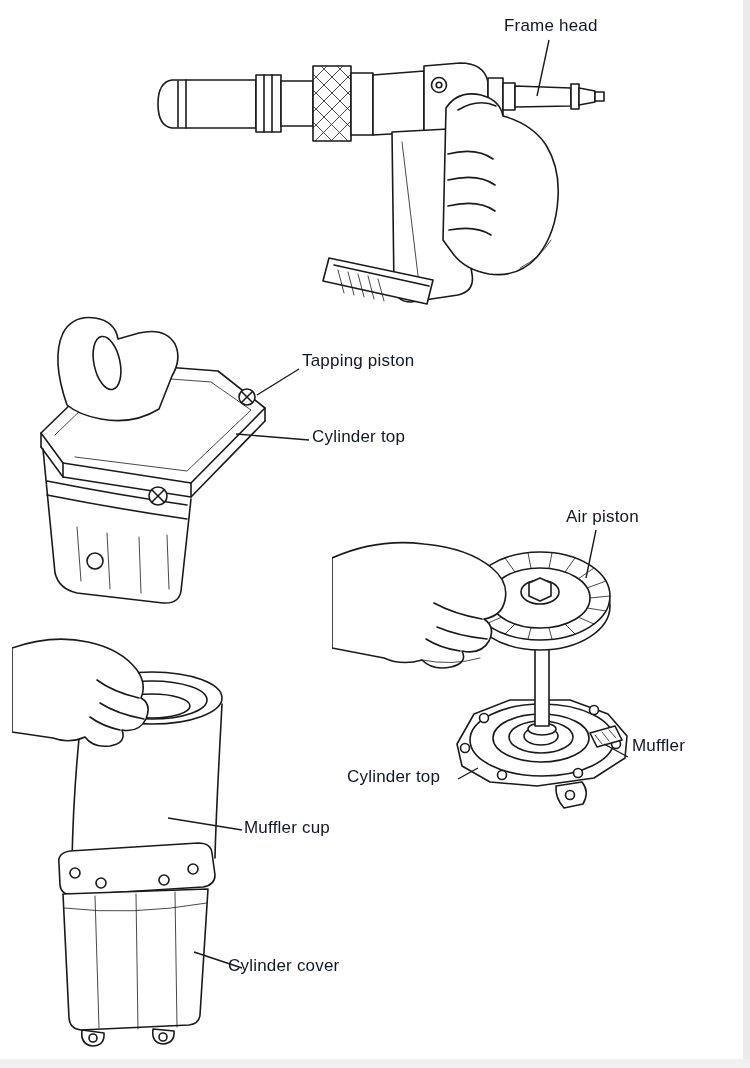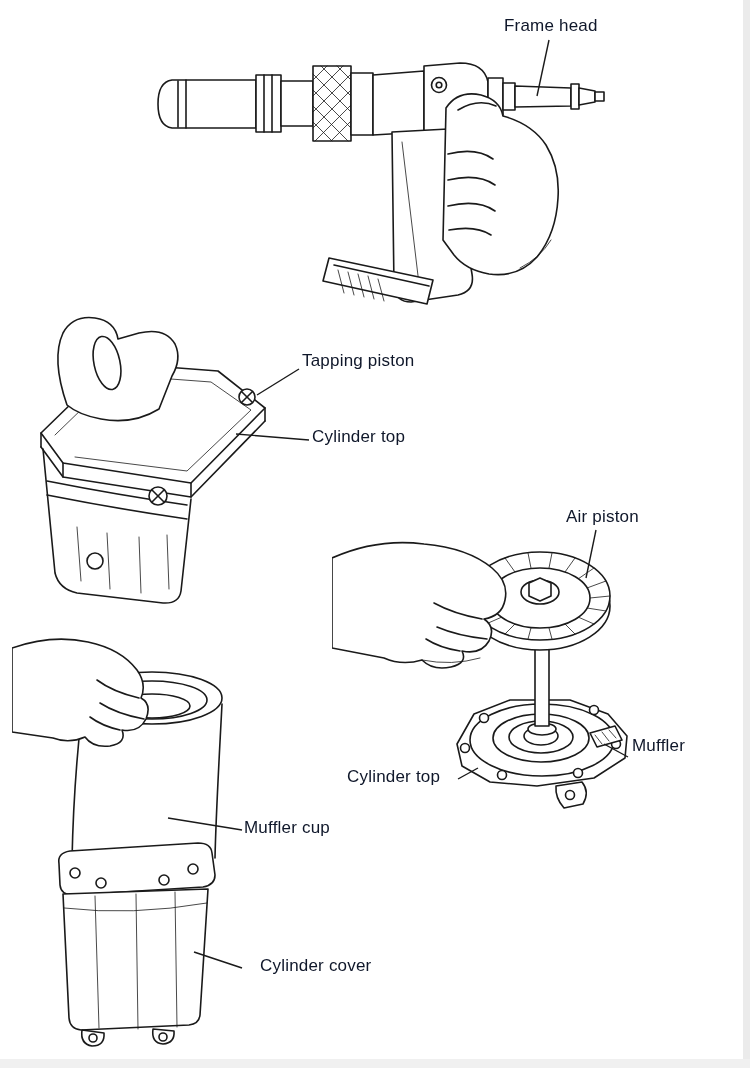--- a/index.html
+++ b/index.html
@@ -229,17 +229,17 @@
     <line x1="242" y1="968" x2="194" y2="952"></line>
   </svg>
 
   <div class="label" style="left:504px; top:16px;">Frame head</div>
   <div class="label" style="left:302px; top:351px;">Tapping piston</div>
   <div class="label" style="left:312px; top:427px;">Cylinder top</div>
   <div class="label" style="left:566px; top:507px;">Air piston</div>
   <div class="label" style="left:632px; top:736px;">Muffler</div>
   <div class="label" style="left:347px; top:767px;">Cylinder top</div>
   <div class="label" style="left:244px; top:818px;">Muffler cup</div>
-  <div class="label" style="left:260px; top:956px;">Cylinder cover</div>
+  <div class="label" style="left:228px; top:956px;">Cylinder cover</div>
 
   <div class="edge-right"></div>
   <div class="edge-bottom"></div>
 </div>
 
 </body></html>

